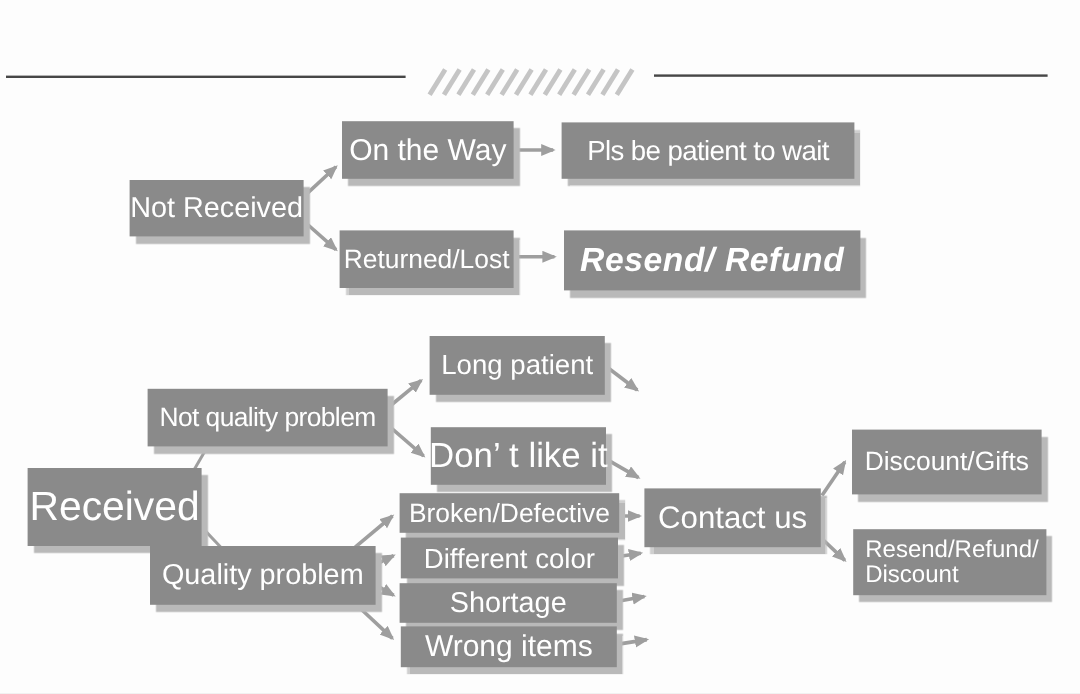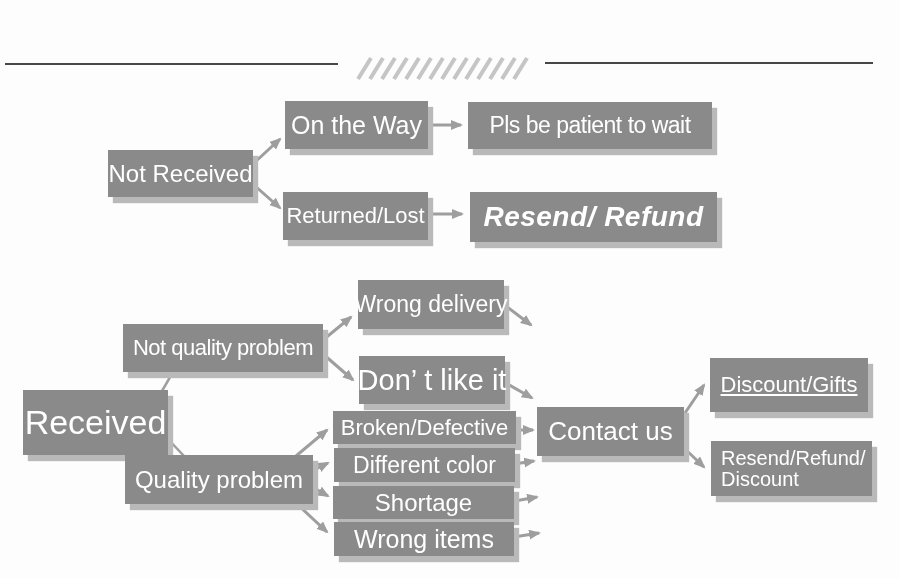--- a/index.html
+++ b/index.html
@@ -99,21 +99,21 @@
       <div class="node" style="left: 470px; top: 192px; width: 247px; height: 50px; font-size: 28px; font-weight: 700; letter-spacing: 0.5px; font-style: italic;">
         <span>Resend/ Refund</span>
       </div>
       <div class="node" style="left: 23px; top: 390px; width: 145px; height: 65px; font-size: 34px;">
         <span>Received</span>
       </div>
       <div class="node" style="left: 123px; top: 324px; width: 200px; height: 48px; font-size: 22px; letter-spacing: -0.5px;">
         <span>Not quality problem</span>
       </div>
       <div class="node" style="left: 358px; top: 280px; width: 146px; height: 49px; font-size: 23px;">
-        <span>Wrong delivery</span>
+        <span>Long patient</span>
       </div>
       <div class="node" style="left: 359px; top: 356px; width: 146px; height: 48px; font-size: 29px;">
         <span>Don’ t like it</span>
       </div>
       <div class="node" style="left: 125px; top: 455px; width: 188px; height: 49px; font-size: 24px;">
         <span>Quality problem</span>
       </div>
       <div class="node" style="left: 333px; top: 411px; width: 183px; height: 33px; font-size: 22px;">
         <span>Broken/Defective</span>
       </div>
@@ -122,21 +122,21 @@
       </div>
       <div class="node" style="left: 333px; top: 486px; width: 181px; height: 33px; font-size: 24px;">
         <span>Shortage</span>
       </div>
       <div class="node" style="left: 334px; top: 522px; width: 180px; height: 34px; font-size: 25px;">
         <span>Wrong items</span>
       </div>
       <div class="node" style="left: 537px; top: 407px; width: 147px; height: 49px; font-size: 26px;">
         <span>Contact us</span>
       </div>
-      <div class="node" style="left: 710px; top: 358px; width: 158px; height: 54px; font-size: 22px; text-decoration: underline;">
+      <div class="node" style="left: 710px; top: 358px; width: 158px; height: 54px; font-size: 22px;">
         <span>Discount/Gifts</span>
       </div>
       <div class="node multiline" style="left: 711px; top: 441px; width: 161px; height: 55px; font-size: 20px; justify-content: center;">
         <span class="node-line">Resend/Refund/</span>
         <span class="node-line">Discount</span>
       </div>
     </div>
 </div>
 
 </body></html>

